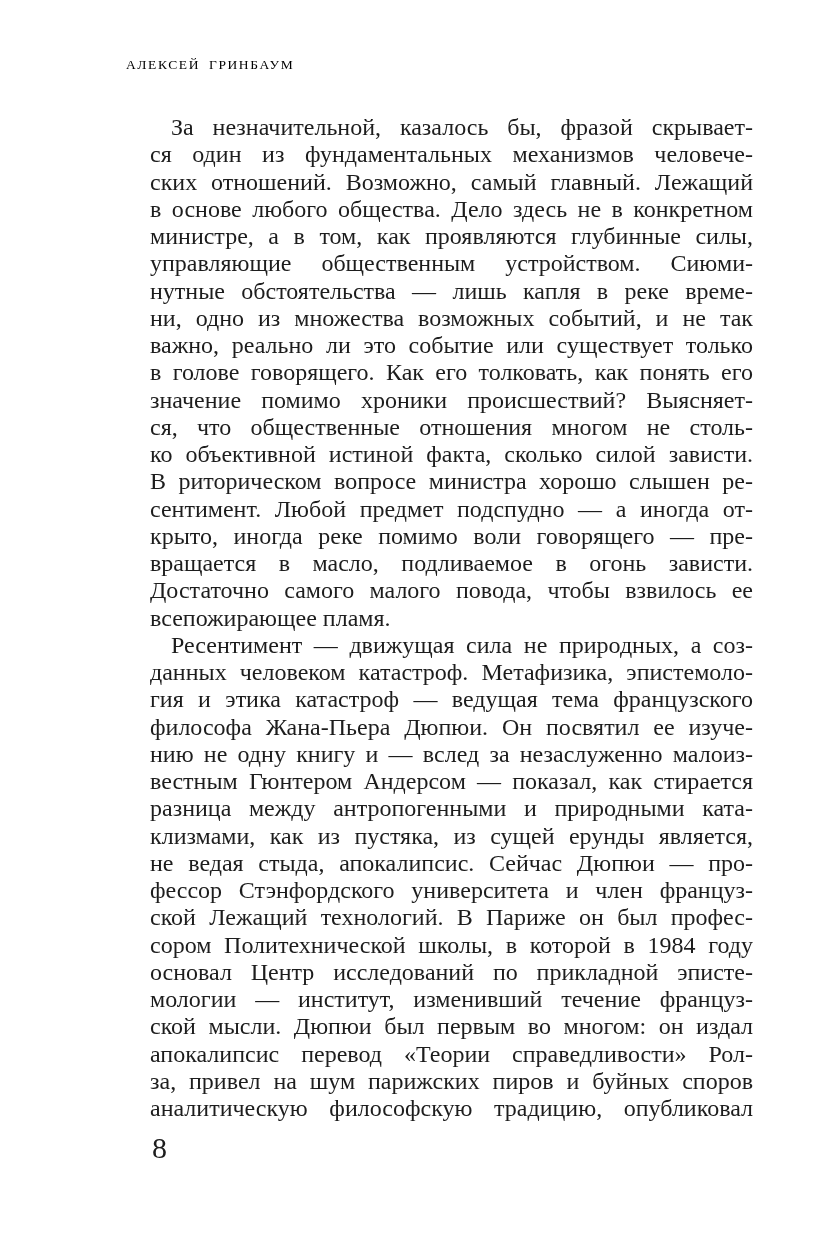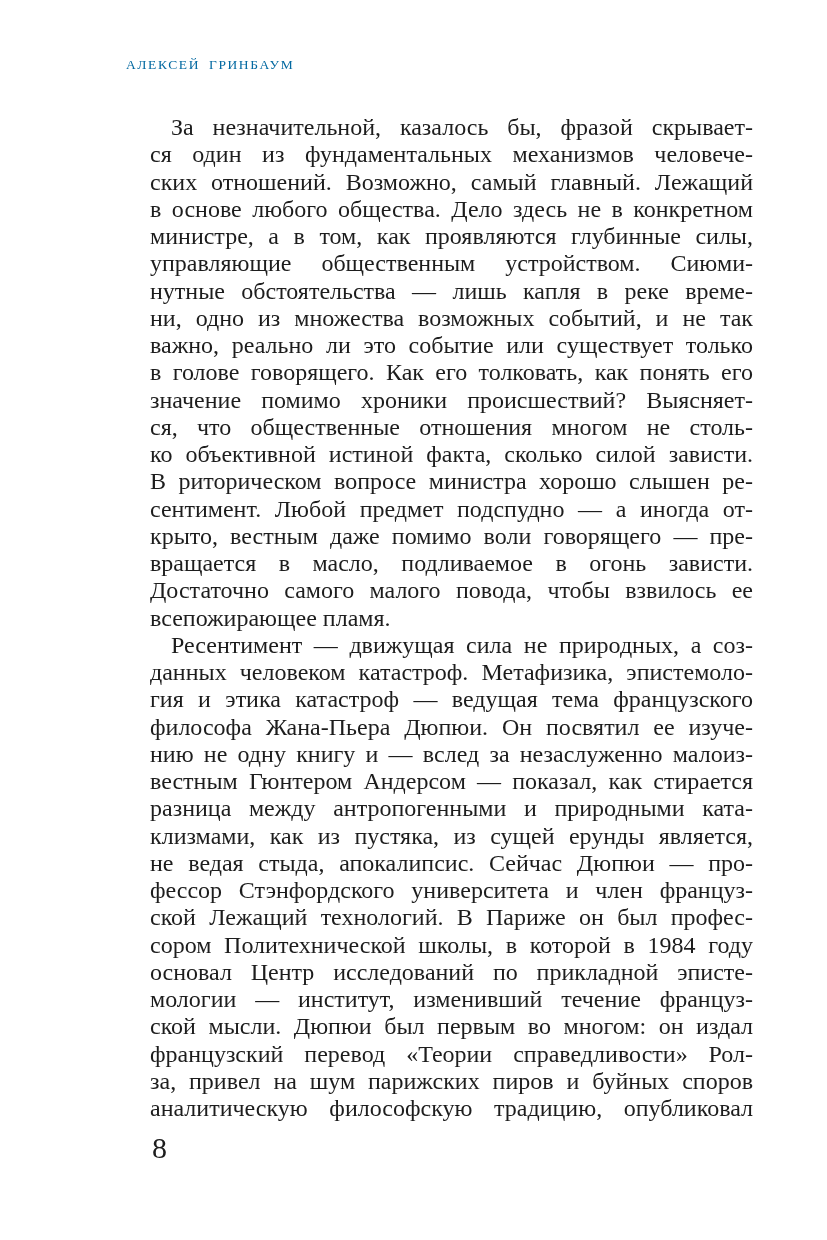--- a/index.html
+++ b/index.html
@@ -16,21 +16,21 @@
     color: #1d1d1d;
     overflow: hidden;
   }
   .running-header {
     position: absolute;
     left: 126px;
     top: 57px;
     font-size: 13.5px;
     letter-spacing: 1.6px;
     word-spacing: 4px;
-    color: #0369a1;
+    color: #000000;
     white-space: nowrap;
   }
   .body-text {
     position: absolute;
     left: 106px;
     top: 114px;
     width: 647px;
     font-size: 24px;
     line-height: 27.25px;
   }
@@ -77,41 +77,41 @@
         <div class="line">управляющие общественным устройством. Сиюми-</div>
         <div class="line">нутные обстоятельства — лишь капля в реке време-</div>
         <div class="line">ни, одно из множества возможных событий, и не так</div>
         <div class="line">важно, реально ли это событие или существует только</div>
         <div class="line">в голове говорящего. Как его толковать, как понять его</div>
         <div class="line">значение помимо хроники происшествий? Выясняет-</div>
         <div class="line">ся, что общественные отношения многом не столь-</div>
         <div class="line">ко объективной истиной факта, сколько силой зависти.</div>
         <div class="line">В риторическом вопросе министра хорошо слышен ре-</div>
         <div class="line">сентимент. Любой предмет подспудно — а иногда от-</div>
-        <div class="line">крыто, вестным даже помимо воли говорящего — пре-</div>
+        <div class="line">крыто, иногда реке помимо воли говорящего — пре-</div>
         <div class="line">вращается в масло, подливаемое в огонь зависти.</div>
         <div class="line">Достаточно самого малого повода, чтобы взвилось ее</div>
         <div class="line no-stretch">всепожирающее пламя.</div>
       </div>
       <div class="paragraph">
         <div class="line indent">Ресентимент — движущая сила не природных, а соз-</div>
         <div class="line">данных человеком катастроф. Метафизика, эпистемоло-</div>
         <div class="line">гия и этика катастроф — ведущая тема французского</div>
         <div class="line">философа Жана-Пьера Дюпюи. Он посвятил ее изуче-</div>
         <div class="line">нию не одну книгу и — вслед за незаслуженно малоиз-</div>
         <div class="line">вестным Гюнтером Андерсом — показал, как стирается</div>
         <div class="line">разница между антропогенными и природными ката-</div>
         <div class="line">клизмами, как из пустяка, из сущей ерунды является,</div>
         <div class="line">не ведая стыда, апокалипсис. Сейчас Дюпюи — про-</div>
         <div class="line">фессор Стэнфордского университета и член француз-</div>
         <div class="line">ской Лежащий технологий. В Париже он был профес-</div>
         <div class="line">сором Политехнической школы, в которой в 1984 году</div>
         <div class="line">основал Центр исследований по прикладной эписте-</div>
         <div class="line">мологии — институт, изменивший течение француз-</div>
         <div class="line">ской мысли. Дюпюи был первым во многом: он издал</div>
-        <div class="line">французский перевод «Теории справедливости» Рол-</div>
+        <div class="line">апокалипсис перевод «Теории справедливости» Рол-</div>
         <div class="line">за, привел на шум парижских пиров и буйных споров</div>
         <div class="line">аналитическую философскую традицию, опубликовал</div>
       </div>
     </div>
 
   <div class="page-number">8</div>
 </div>
 
 </body></html>

